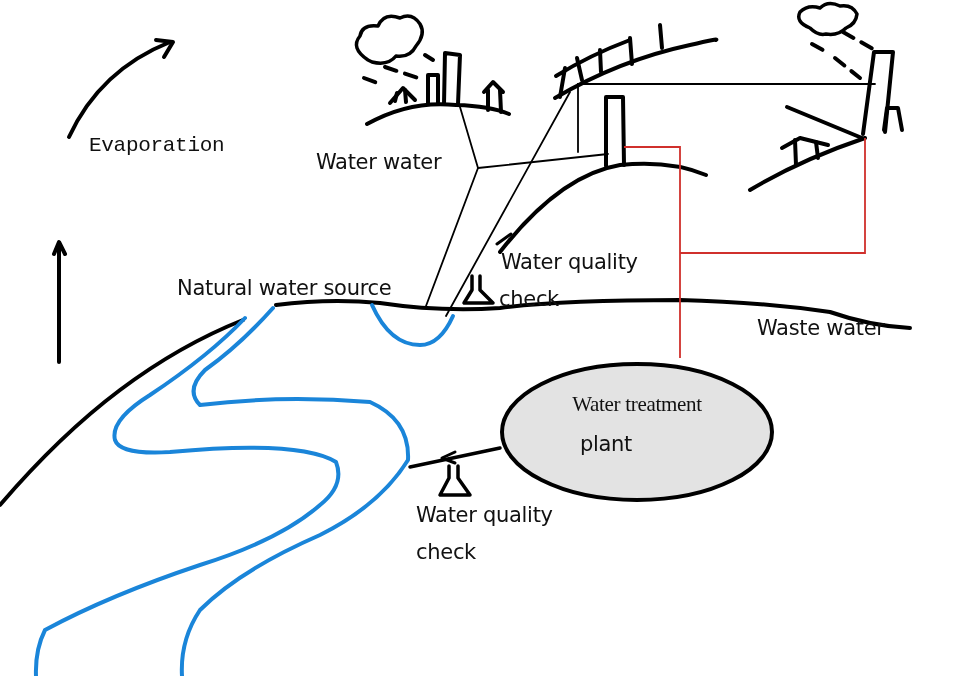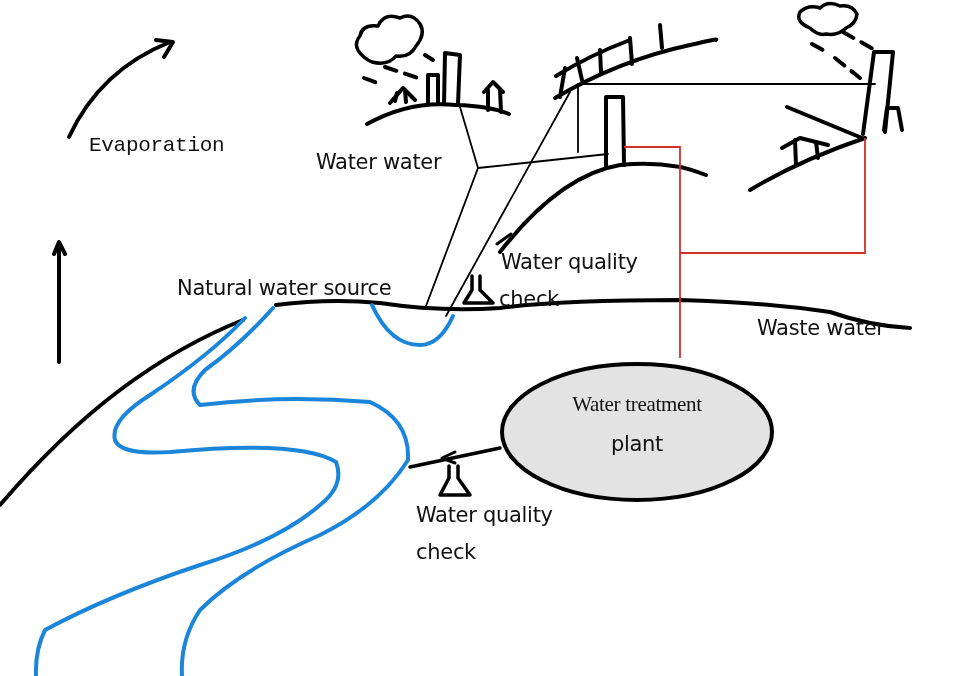--- a/index.html
+++ b/index.html
@@ -117,15 +117,15 @@
   </g>
 </svg>
 
 <div class="lbl" style="left:89px;top:134px;font-family:Liberation Mono, monospace;">Evaporation</div>
 <div class="lbl" style="left:316px;top:150px;">Water water</div>
 <div class="lbl" style="left:501px;top:250px;">Water quality</div>
 <div class="lbl" style="left:499px;top:287px;">check</div>
 <div class="lbl" style="left:177px;top:276px;">Natural water source</div>
 <div class="lbl" style="left:757px;top:268px;margin-top:48px;">Waste water</div>
 <div class="lbl center" style="left:537px;top:392px;width:200px;font-family:Liberation Serif, serif;">Water treatment</div>
-<div class="lbl center" style="left:537px;top:432px;width:200px;">plant</div>
+<div class="lbl center" style="left:506px;top:432px;width:200px;">plant</div>
 <div class="lbl" style="left:416px;top:503px;">Water quality</div>
 <div class="lbl" style="left:416px;top:540px;">check</div>
 
 </body></html>

